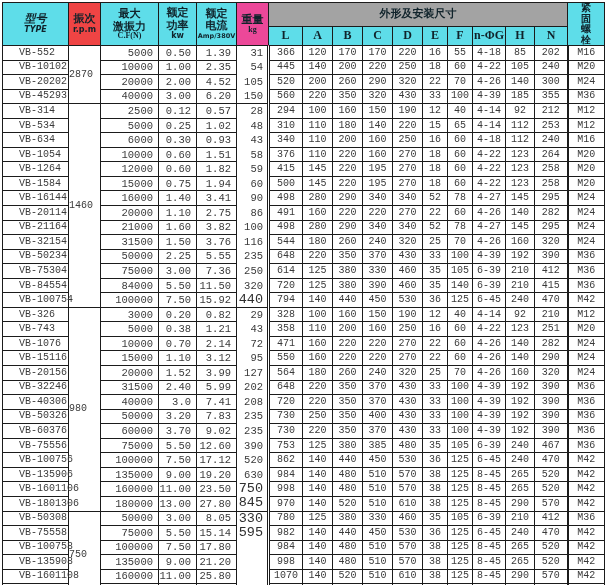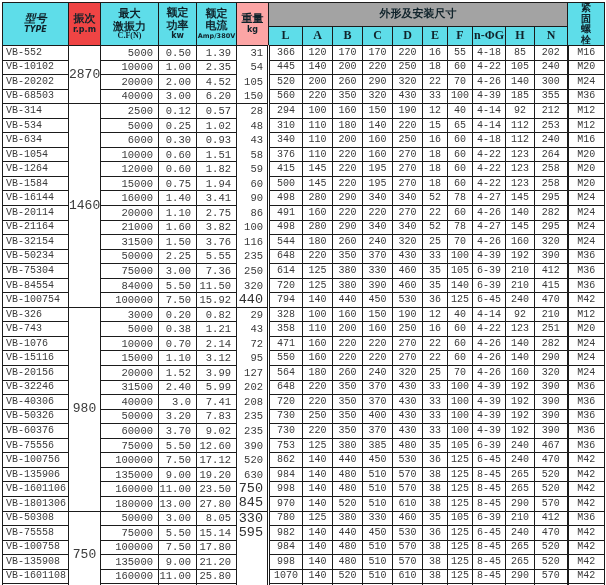--- a/index.html
+++ b/index.html
@@ -10,28 +10,28 @@
   thead tr.r1 th{height:17px;}
   thead tr.r2 th{height:13px;}
   .pre{white-space:pre-line;}
   .en{font-size:8px;font-weight:bold;display:block;}
   .tiny{font-size:6.5px;}
   .vert{font-size:10px;line-height:1.05;}
   .dimhead{font-family:"Liberation Serif",serif;font-size:12px;}
   tbody{border-top:1px solid #1b1b1b;}
   td{font-family:"Liberation Mono","DejaVu Sans Mono",monospace;font-size:10.5px;color:#3a3a3a;
      height:13.55px;line-height:12px;vertical-align:middle;white-space:nowrap;}
-  td.model{text-align:left;padding-left:3px;font-size:10px;}
+  td.model{text-align:left;padding-left:16px;font-size:10px;}
   td.num{text-align:right;padding-right:5px;}
   td.wt{border-top:none;border-bottom:none;text-align:right;padding-right:4px;}
   td.wt.big{font-size:13.5px;color:#2e2e2e;}
   td.dim{text-align:center;font-size:10px;}
   td.dimL{border-left:3px double #1b1b1b;}
   td.boltc{text-align:center;font-size:10px;border-left:2px solid #1b1b1b;}
-  td.rpm{text-align:center;font-size:13px;}
+  td.rpm{text-align:left;font-size:10px;}
 </style>
 </head>
 <body>
 
 <table id="spec-table">
   <colgroup>
     <col style="width:66px">
       <col style="width:32px">
       <col style="width:58px">
       <col style="width:38px">
@@ -52,21 +52,21 @@
   <thead>
     <tr class="r1">
       <th rowspan="2" style="background: rgb(94, 221, 233); font-style: italic;"><span class="pre">型号</span><span class="en">TYPE</span></th>
       <th rowspan="2" style="background: #ef4444;"><span class="pre">振次</span><span class="en">r.p.m</span></th>
       <th rowspan="2" style="background: rgb(94, 221, 233); font-family: Liberation Serif, serif;"><span class="pre">最大
 激振力</span><span class="en">C.F(N)</span></th>
       <th rowspan="2" style="background: rgb(94, 221, 233);"><span class="pre">额定
 功率</span><span class="en">kw</span></th>
       <th rowspan="2" style="background: rgb(94, 221, 233);"><span class="pre">额定
 电流</span><span class="en tiny">Amp/380V</span></th>
-      <th rowspan="2" style="background: #fca5a5;"><span class="pre">重量</span><span class="en">kg</span></th>
+      <th rowspan="2" style="background: #ec4899; font-family: Liberation Serif, serif;"><span class="pre">重量</span><span class="en">kg</span></th>
       <th colspan="10" style="background: #a3a3a3;">外形及安装尺寸</th>
       <th rowspan="2" class="vert pre" style="background: rgb(94, 221, 233);">紧
 固
 螺
 栓</th>
     </tr>
     <tr class="r2" id="dim-letter-row">
         <th class="dimhead" style="background: rgb(94, 221, 233);">L</th>
         <th class="dimhead" style="background: rgb(94, 221, 233);">A</th>
         <th class="dimhead" style="background: rgb(94, 221, 233);">B</th>
@@ -129,21 +129,21 @@
         <td class="dim">290</td>
         <td class="dim">320</td>
         <td class="dim">22</td>
         <td class="dim">70</td>
         <td class="dim">4-26</td>
         <td class="dim">140</td>
         <td class="dim">300</td>
         <td class="boltc">M24</td>
       </tr>
       <tr>
-        <td class="model">VB-68503</td>
+        <td class="model">VB-45293</td>
         <td class="num">40000</td>
         <td class="num">3.00</td>
         <td class="num">6.20</td>
         <td class="wt">150</td>
         <td class="dim dimL">560</td>
         <td class="dim">220</td>
         <td class="dim">350</td>
         <td class="dim">320</td>
         <td class="dim">430</td>
         <td class="dim">33</td>

